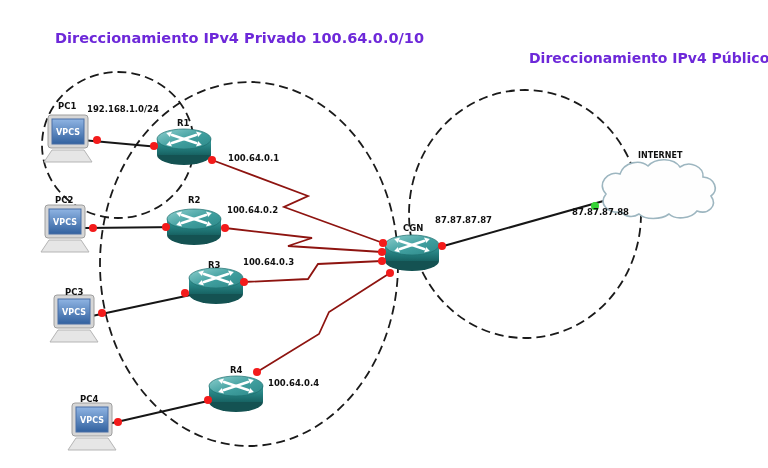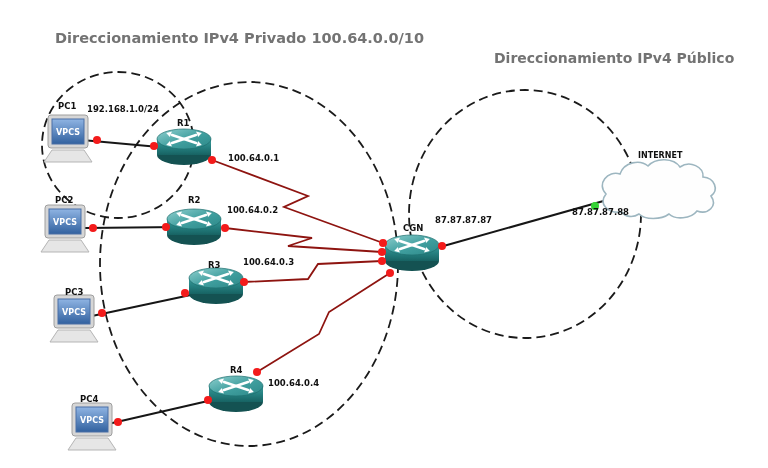--- a/index.html
+++ b/index.html
@@ -1,21 +1,21 @@
 <!DOCTYPE html>
 <html><head>
 <meta charset="utf-8">
 <style>
   html,body{margin:0;padding:0}
   body{width:768px;height:468px;background:#ffffff;overflow:hidden;font-family:"DejaVu Sans",sans-serif}
   .canvas{position:relative;width:768px;height:468px}
   svg{position:absolute;left:0;top:0}
-  .title{position:absolute;font-weight:bold;color:#737373;white-space:nowrap}
+  .title{position:absolute;font-weight:bold;color:#6d28d9;white-space:nowrap}
   .t1{left:55px;top:30px;font-size:14.5px}
-  .t2{left:494px;top:50px;font-size:14px}
+  .t2{left:529px;top:50px;font-size:14px}
   svg text{font-family:"DejaVu Sans",sans-serif}
 </style>
 </head>
 <body>
 
 <div class="canvas">
   <svg id="topology" width="768" height="468" viewBox="0 0 768 468">
       <defs>
         <linearGradient id="gBody" x1="0" y1="0" x2="0" y2="1">
           <stop offset="0" stop-color="#3a9b9b"></stop>

